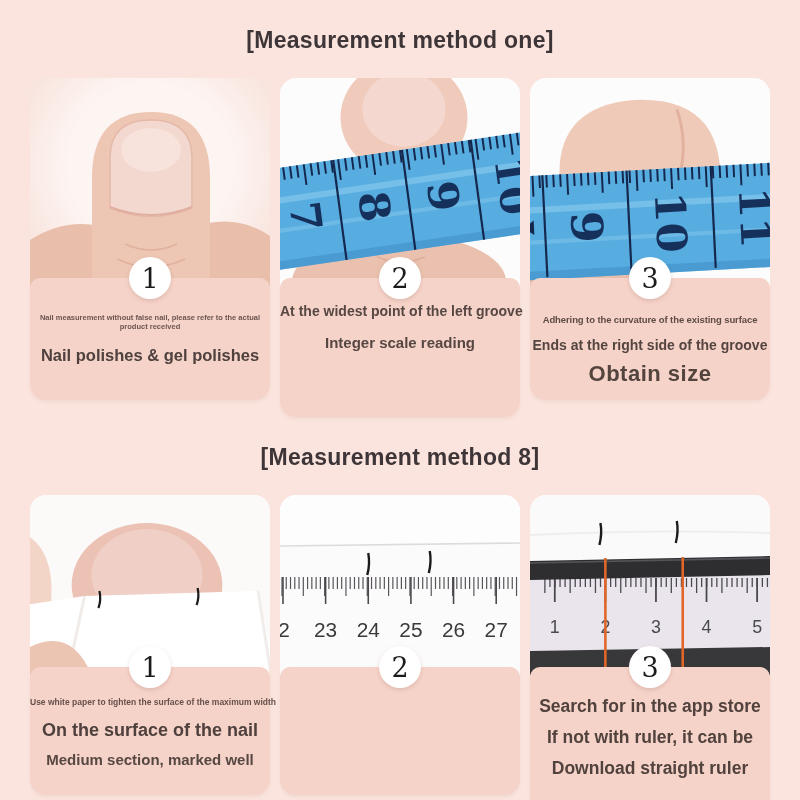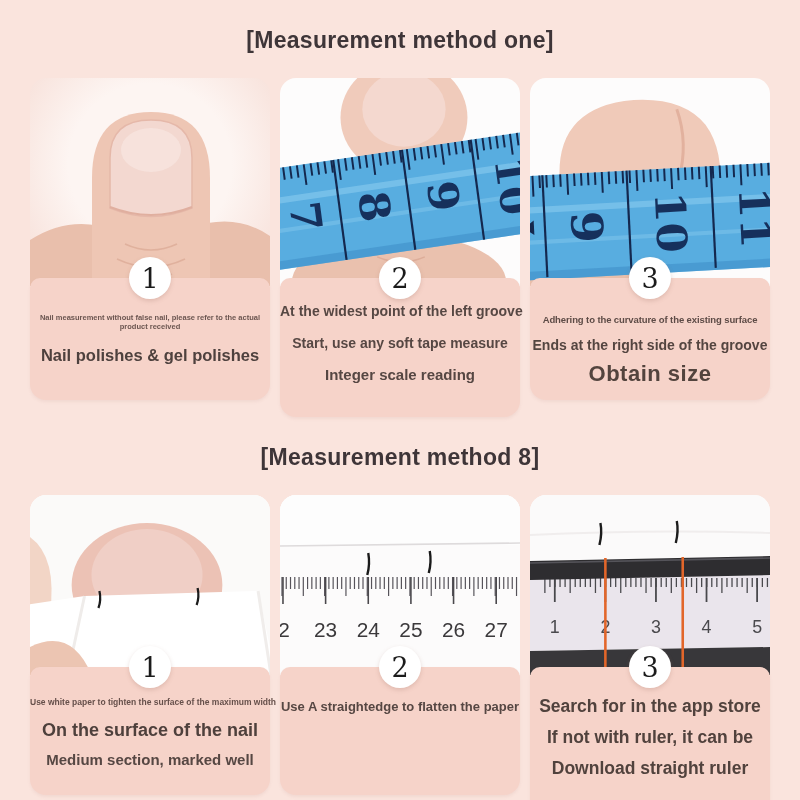--- a/index.html
+++ b/index.html
@@ -99,21 +99,20 @@
             <text x="165" y="120" transform="rotate(90 165 120)" text-anchor="middle" dominant-baseline="central" font-family="DejaVu Serif,serif" font-weight="bold" font-size="42" fill="#16305c">9</text>
             <text x="235" y="120" transform="rotate(90 235 120)" text-anchor="middle" dominant-baseline="central" font-family="DejaVu Serif,serif" font-weight="bold" font-size="40" fill="#16305c">10</text>
           </g>
         </svg>
       </div>
       <div class="card cardB">
         <div class="badge">
           <span>2</span>
         </div>
         <p class="lnB">At the widest point of the left groove</p>
-        <p class="lnB">Start, use any soft tape measure</p>
         <p class="lnB lnB3">Integer scale reading</p>
       </div>
     </div>
 
     <div class="col">
       <div class="photo whitebg">
         <svg viewBox="0 0 242 200" preserveAspectRatio="none">
           <path d="M30,100 Q25,32 95,22 Q152,16 177,45 Q196,70 191,112 L30,118 Z" fill="#f0cab9"></path>
           <path d="M148,30 Q160,62 150,98" stroke="#e2b19e" stroke-width="3" fill="none"></path>
           <ellipse cx="58" cy="188" rx="72" ry="42" fill="#e9bfab"></ellipse>
@@ -194,21 +193,20 @@
           <text x="175" y="142" text-anchor="middle" font-family="Liberation Sans,sans-serif" font-size="21" fill="#3b393b">26</text>
           <text x="218" y="142" text-anchor="middle" font-family="Liberation Sans,sans-serif" font-size="21" fill="#3b393b">27</text>
           <path d="M89,58 q2,11 -1,22" stroke="#1a1a1a" stroke-width="2.4" fill="none"></path>
           <path d="M151,56 q2,11 -1,22" stroke="#1a1a1a" stroke-width="2.4" fill="none"></path>
         </svg>
       </div>
       <div class="card tall">
         <div class="badge">
           <span>2</span>
         </div>
-        <p class="lnE">Use A straightedge to flatten the paper</p>
       </div>
     </div>
 
     <div class="col">
       <div class="photo short whitebg">
         <svg viewBox="0 0 242 180" preserveAspectRatio="none">
           <rect x="0" y="0" width="242" height="66" fill="#fbfafa"></rect>
           <path d="M0,40 Q120,34 242,38" stroke="#f0eded" stroke-width="2" fill="none"></path>
           <path d="M71,28 q2,10 -1,22" stroke="#1c1c1c" stroke-width="2.4" fill="none"></path>
           <path d="M148,26 q2,10 -1,22" stroke="#1c1c1c" stroke-width="2.4" fill="none"></path>

